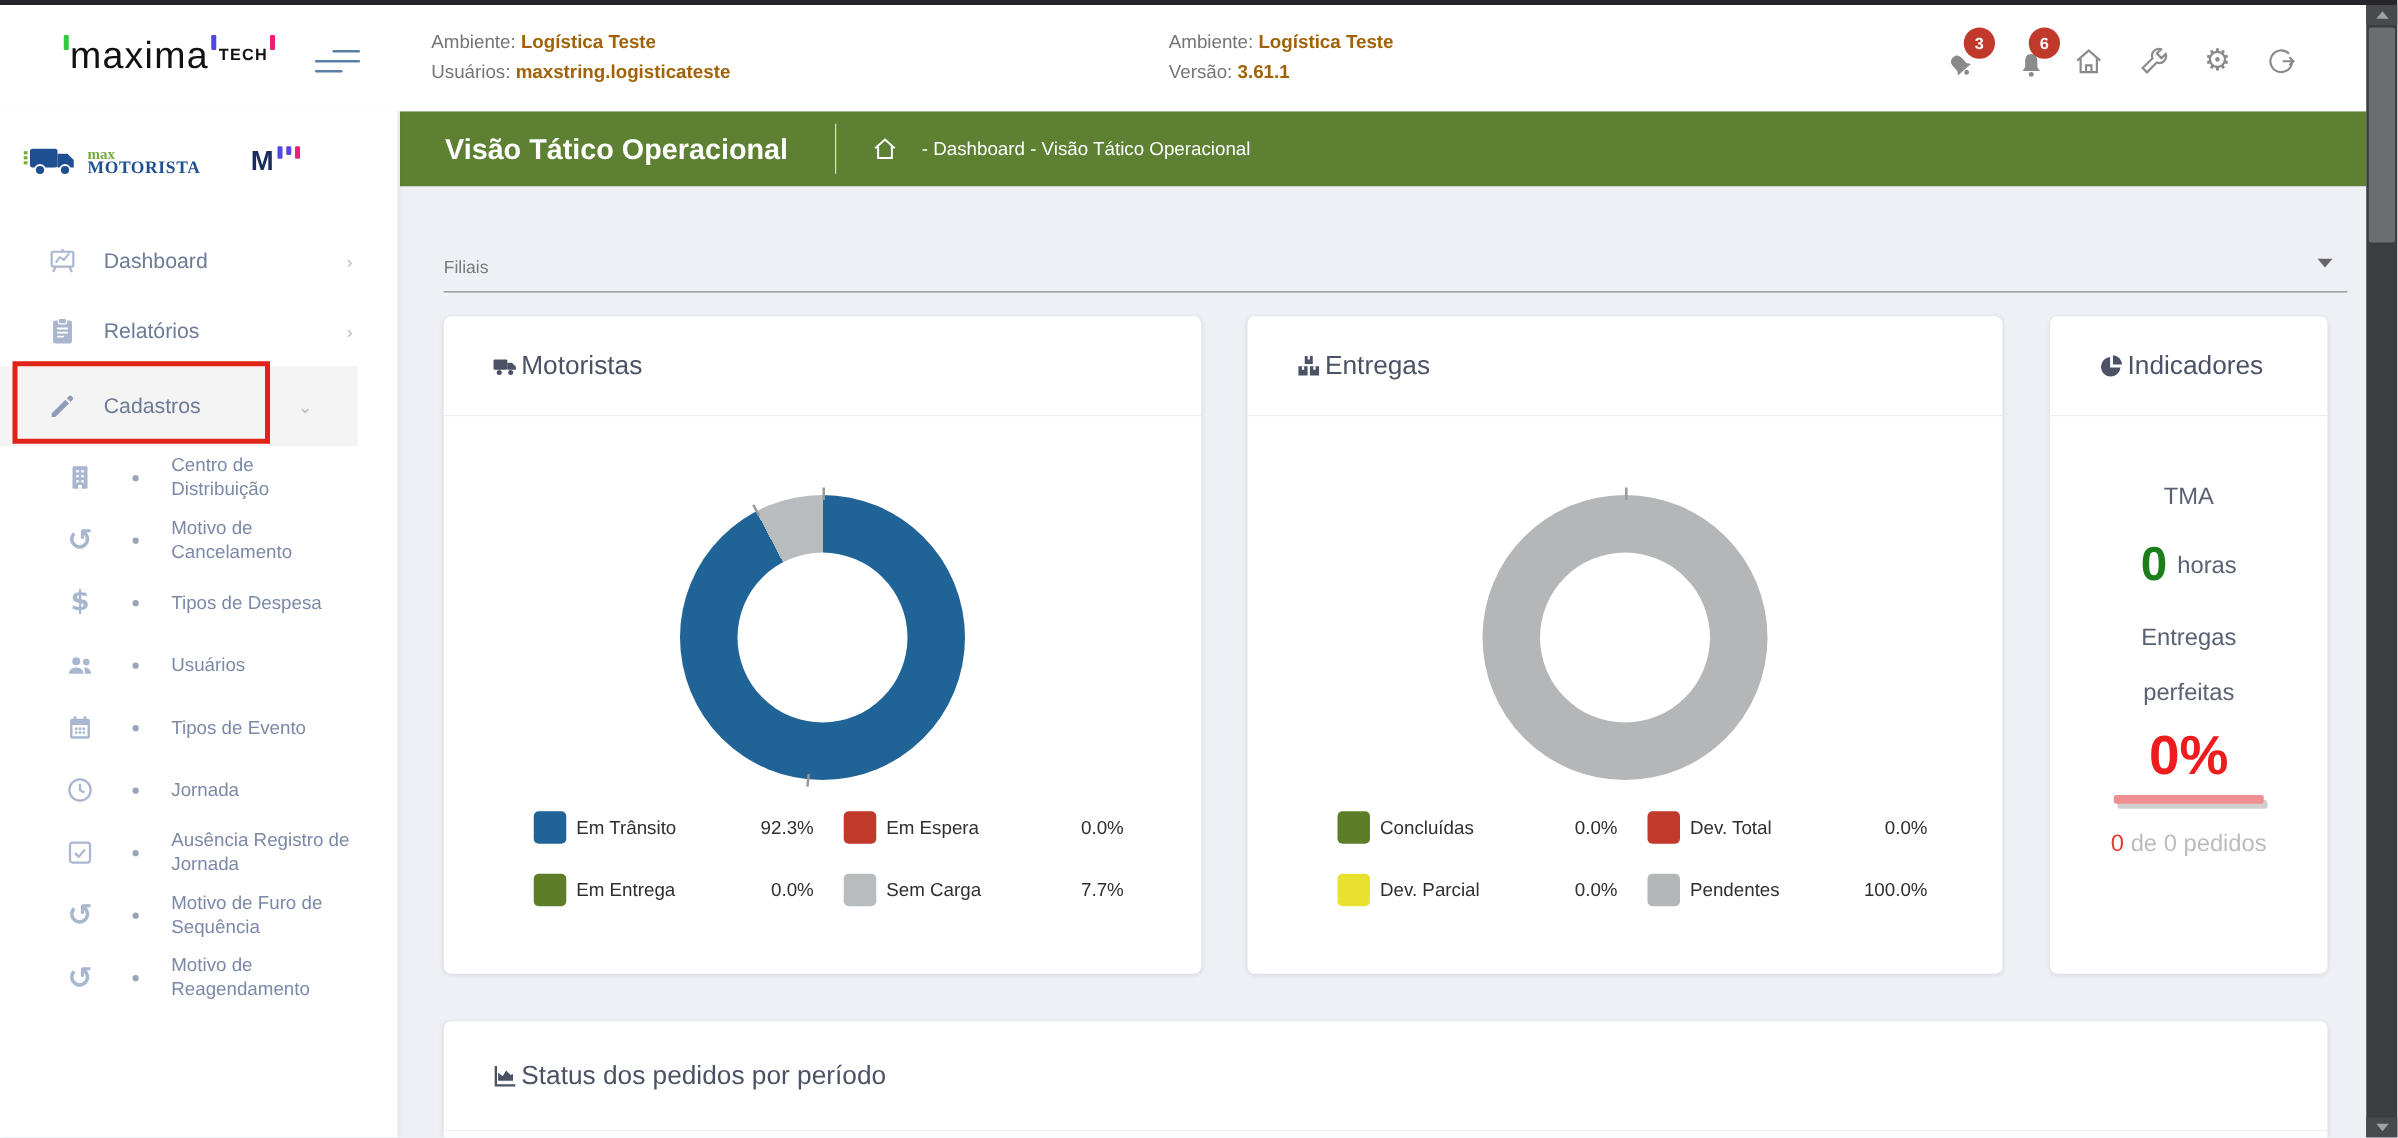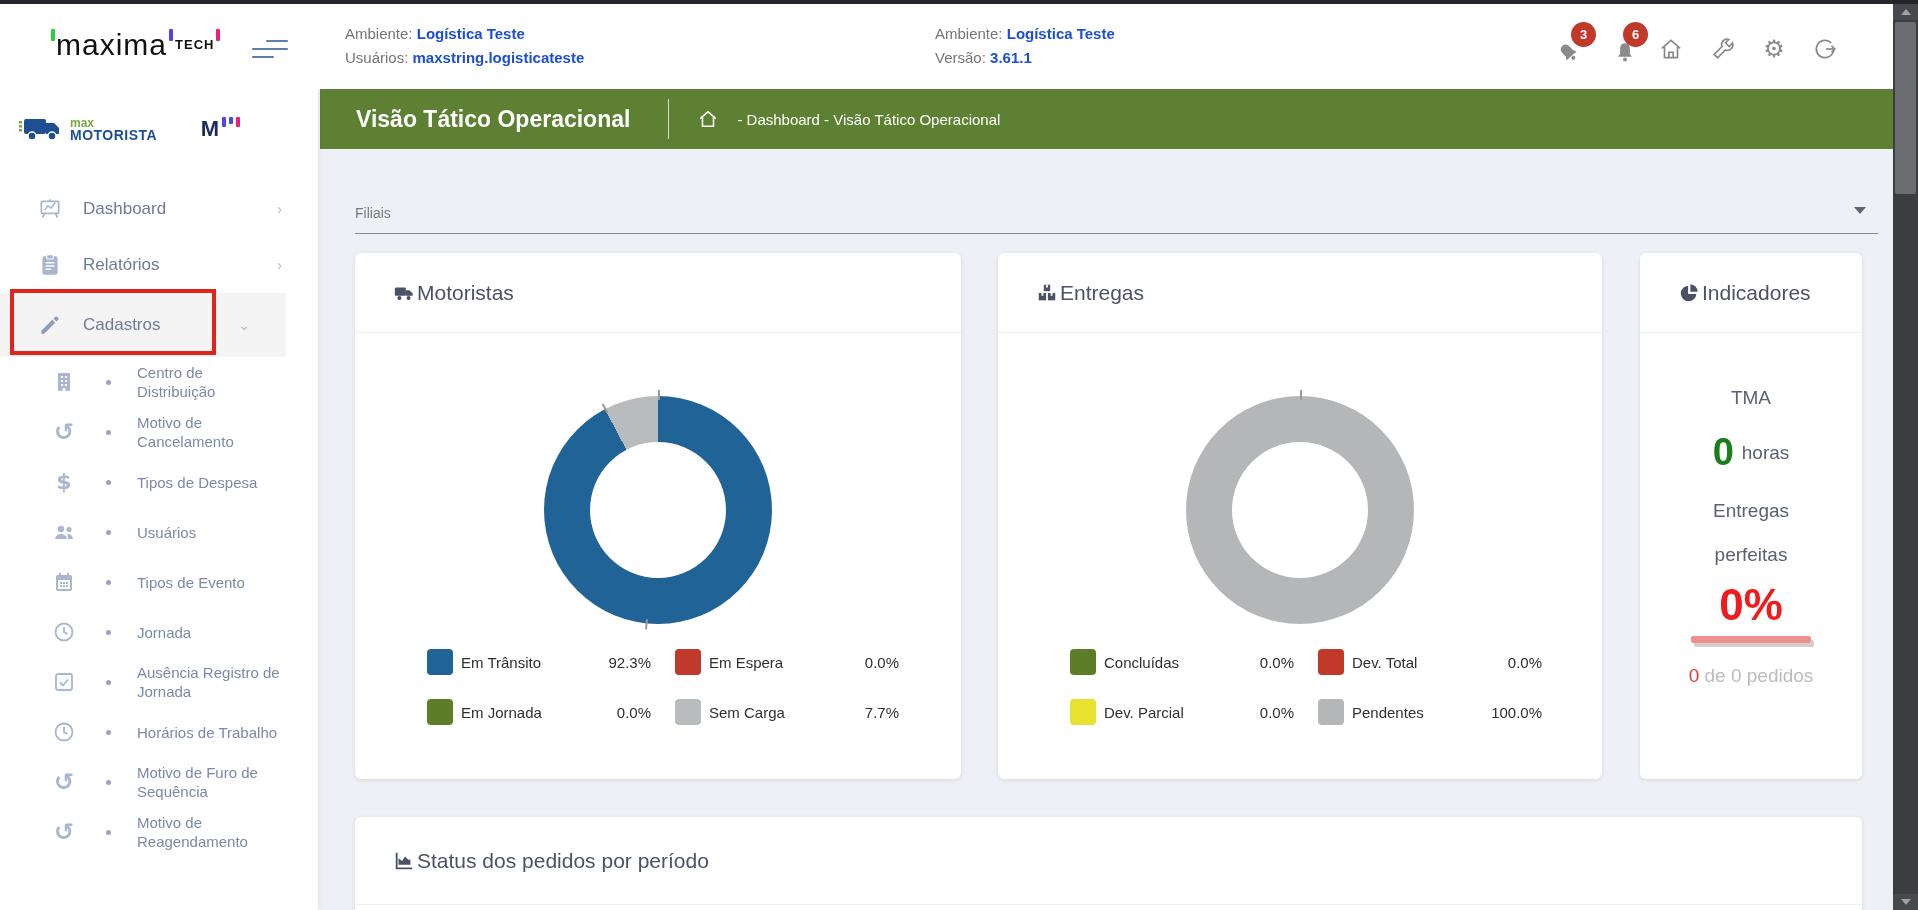--- a/index.html
+++ b/index.html
@@ -27,32 +27,32 @@
   .tick { display:inline-block; width:4px; height:12px; border-radius:1px; position:relative; top:-14px; }
   .tick.green { background:#2ecc40; left:-116px; }
   .tick.blue  { background:#4f46e5; left:-2px; }
   .tick.pink  { background:#ef1e79; left:2px; }
   .hamburger { position:absolute; left:252px; top:36px; width:38px; height:20px; cursor:pointer; }
   .hamburger span { display:block; height:2px; background:#5b7fa6; margin-bottom:6px; border-radius:1px; }
   .hamburger span:nth-child(1){ width:22px; margin-left:14px; }
   .hamburger span:nth-child(2){ width:36px; }
   .hamburger span:nth-child(3){ width:22px; }
   .envcol { position:absolute; top:18px; font-size:15px; color:#757575; line-height:24px; }
-  .envcol .v { font-weight:700; color:#1d4ed8; }
+  .envcol .v { font-weight:700; color:#a16207; }
   .envcol.c1 { left:345px; }
   .envcol.c2 { left:935px; }
   .top-icon { position:absolute; top:32px; width:26px; height:26px; color:#8a8a8a; cursor:pointer; }
   .top-icon svg { width:26px; height:26px; display:block; }
   .glyph-icon { font-size:24px; line-height:26px; text-align:center; }
   .badge { position:absolute; width:25px; height:25px; border-radius:50%; background:#c0392b; color:#fff; font-size:13px; font-weight:700; display:flex; align-items:center; justify-content:center; z-index:5; }
 
   
   .sidebar { position:absolute; left:0; top:89px; width:318px; height:821px; background:#fff; z-index:10; box-shadow:2px 0 5px rgba(0,0,0,0.05); overflow:hidden; }
   .side-logo { height:64px; padding:16px 18px 0 18px; display:flex; align-items:center; }
-  .mm-text { margin-left:8px; line-height:12px; }
+  .mm-text { margin-left:8px; line-height:12px;font-family:Liberation Serif, serif; }
   .mm-max { font-size:12px; color:#76a93f; font-weight:700; display:block; }
   .mm-mot { font-size:14px; color:#1d4f91; font-weight:800; letter-spacing:0.5px; display:block; }
   .mm-mark { margin-left:auto; margin-right:60px; font-size:22px; font-weight:800; color:#1a2b5e; display:flex; align-items:flex-start; }
   .mm-mark .mtick { width:4px; height:10px; border-radius:1px; margin-left:3px; margin-top:1px; }
   .menu { margin-top:28px; }
   .m-item { display:flex; align-items:center; height:56px; padding-left:37px; cursor:pointer; color:#6e7b96; font-size:17px; }
   .m-item.active { height:64px; background:#f4f4f4; width:286px; }
   .m-item .micon { width:26px; height:26px; margin-right:20px; flex:0 0 26px; }
   .m-item .chev { margin-left:auto; margin-right:36px; color:#b0b9cc; font-size:14px; }
   .sub-item { display:flex; align-items:center; min-height:50px; padding-left:52px; cursor:pointer; color:#7c89a6; font-size:15px; }
@@ -301,30 +301,20 @@
         <svg viewBox="0 0 24 24" fill="none" stroke="#a9b6cf" stroke-width="1.8">
             <rect x="4" y="4" width="16" height="16" rx="2"></rect>
             <path d="M8 12.5l3 3 5-6"></path>
           </svg>
       </span>
       <span class="bullet"></span>
       <span class="slabel">Ausência Registro de
 Jornada</span>
     </div>
     <div class="sub-item">
-      <span class="sicon">
-        <svg viewBox="0 0 24 24" fill="none" stroke="#a9b6cf" stroke-width="1.8">
-            <circle cx="12" cy="12" r="8.5"></circle>
-            <path d="M12 7v5l3.5 2"></path>
-          </svg>
-      </span>
-      <span class="bullet"></span>
-      <span class="slabel">Horários de Trabalho</span>
-    </div>
-    <div class="sub-item">
       <span class="sicon glyph" style="font-size:24px; line-height:24px; font-weight:700;">↺</span>
       <span class="bullet"></span>
       <span class="slabel">Motivo de Furo de
 Sequência</span>
     </div>
     <div class="sub-item">
       <span class="sicon glyph" style="font-size:24px; line-height:24px; font-weight:700;">↺</span>
       <span class="bullet"></span>
       <span class="slabel">Motivo de
 Reagendamento</span>
@@ -383,21 +373,21 @@
         <span>Em Trânsito</span>
         <span class="lg-pct">92.3%</span>
       </div>
       <div class="lg-item">
         <span class="lg-swatch" style="background: rgb(192, 57, 43);"></span>
         <span>Em Espera</span>
         <span class="lg-pct">0.0%</span>
       </div>
       <div class="lg-item">
         <span class="lg-swatch" style="background: rgb(93, 125, 40);"></span>
-        <span>Em Jornada</span>
+        <span>Em Entrega</span>
         <span class="lg-pct">0.0%</span>
       </div>
       <div class="lg-item">
         <span class="lg-swatch" style="background: rgb(185, 188, 190);"></span>
         <span>Sem Carga</span>
         <span class="lg-pct">7.7%</span>
       </div>
     </div>
   </div>
 

